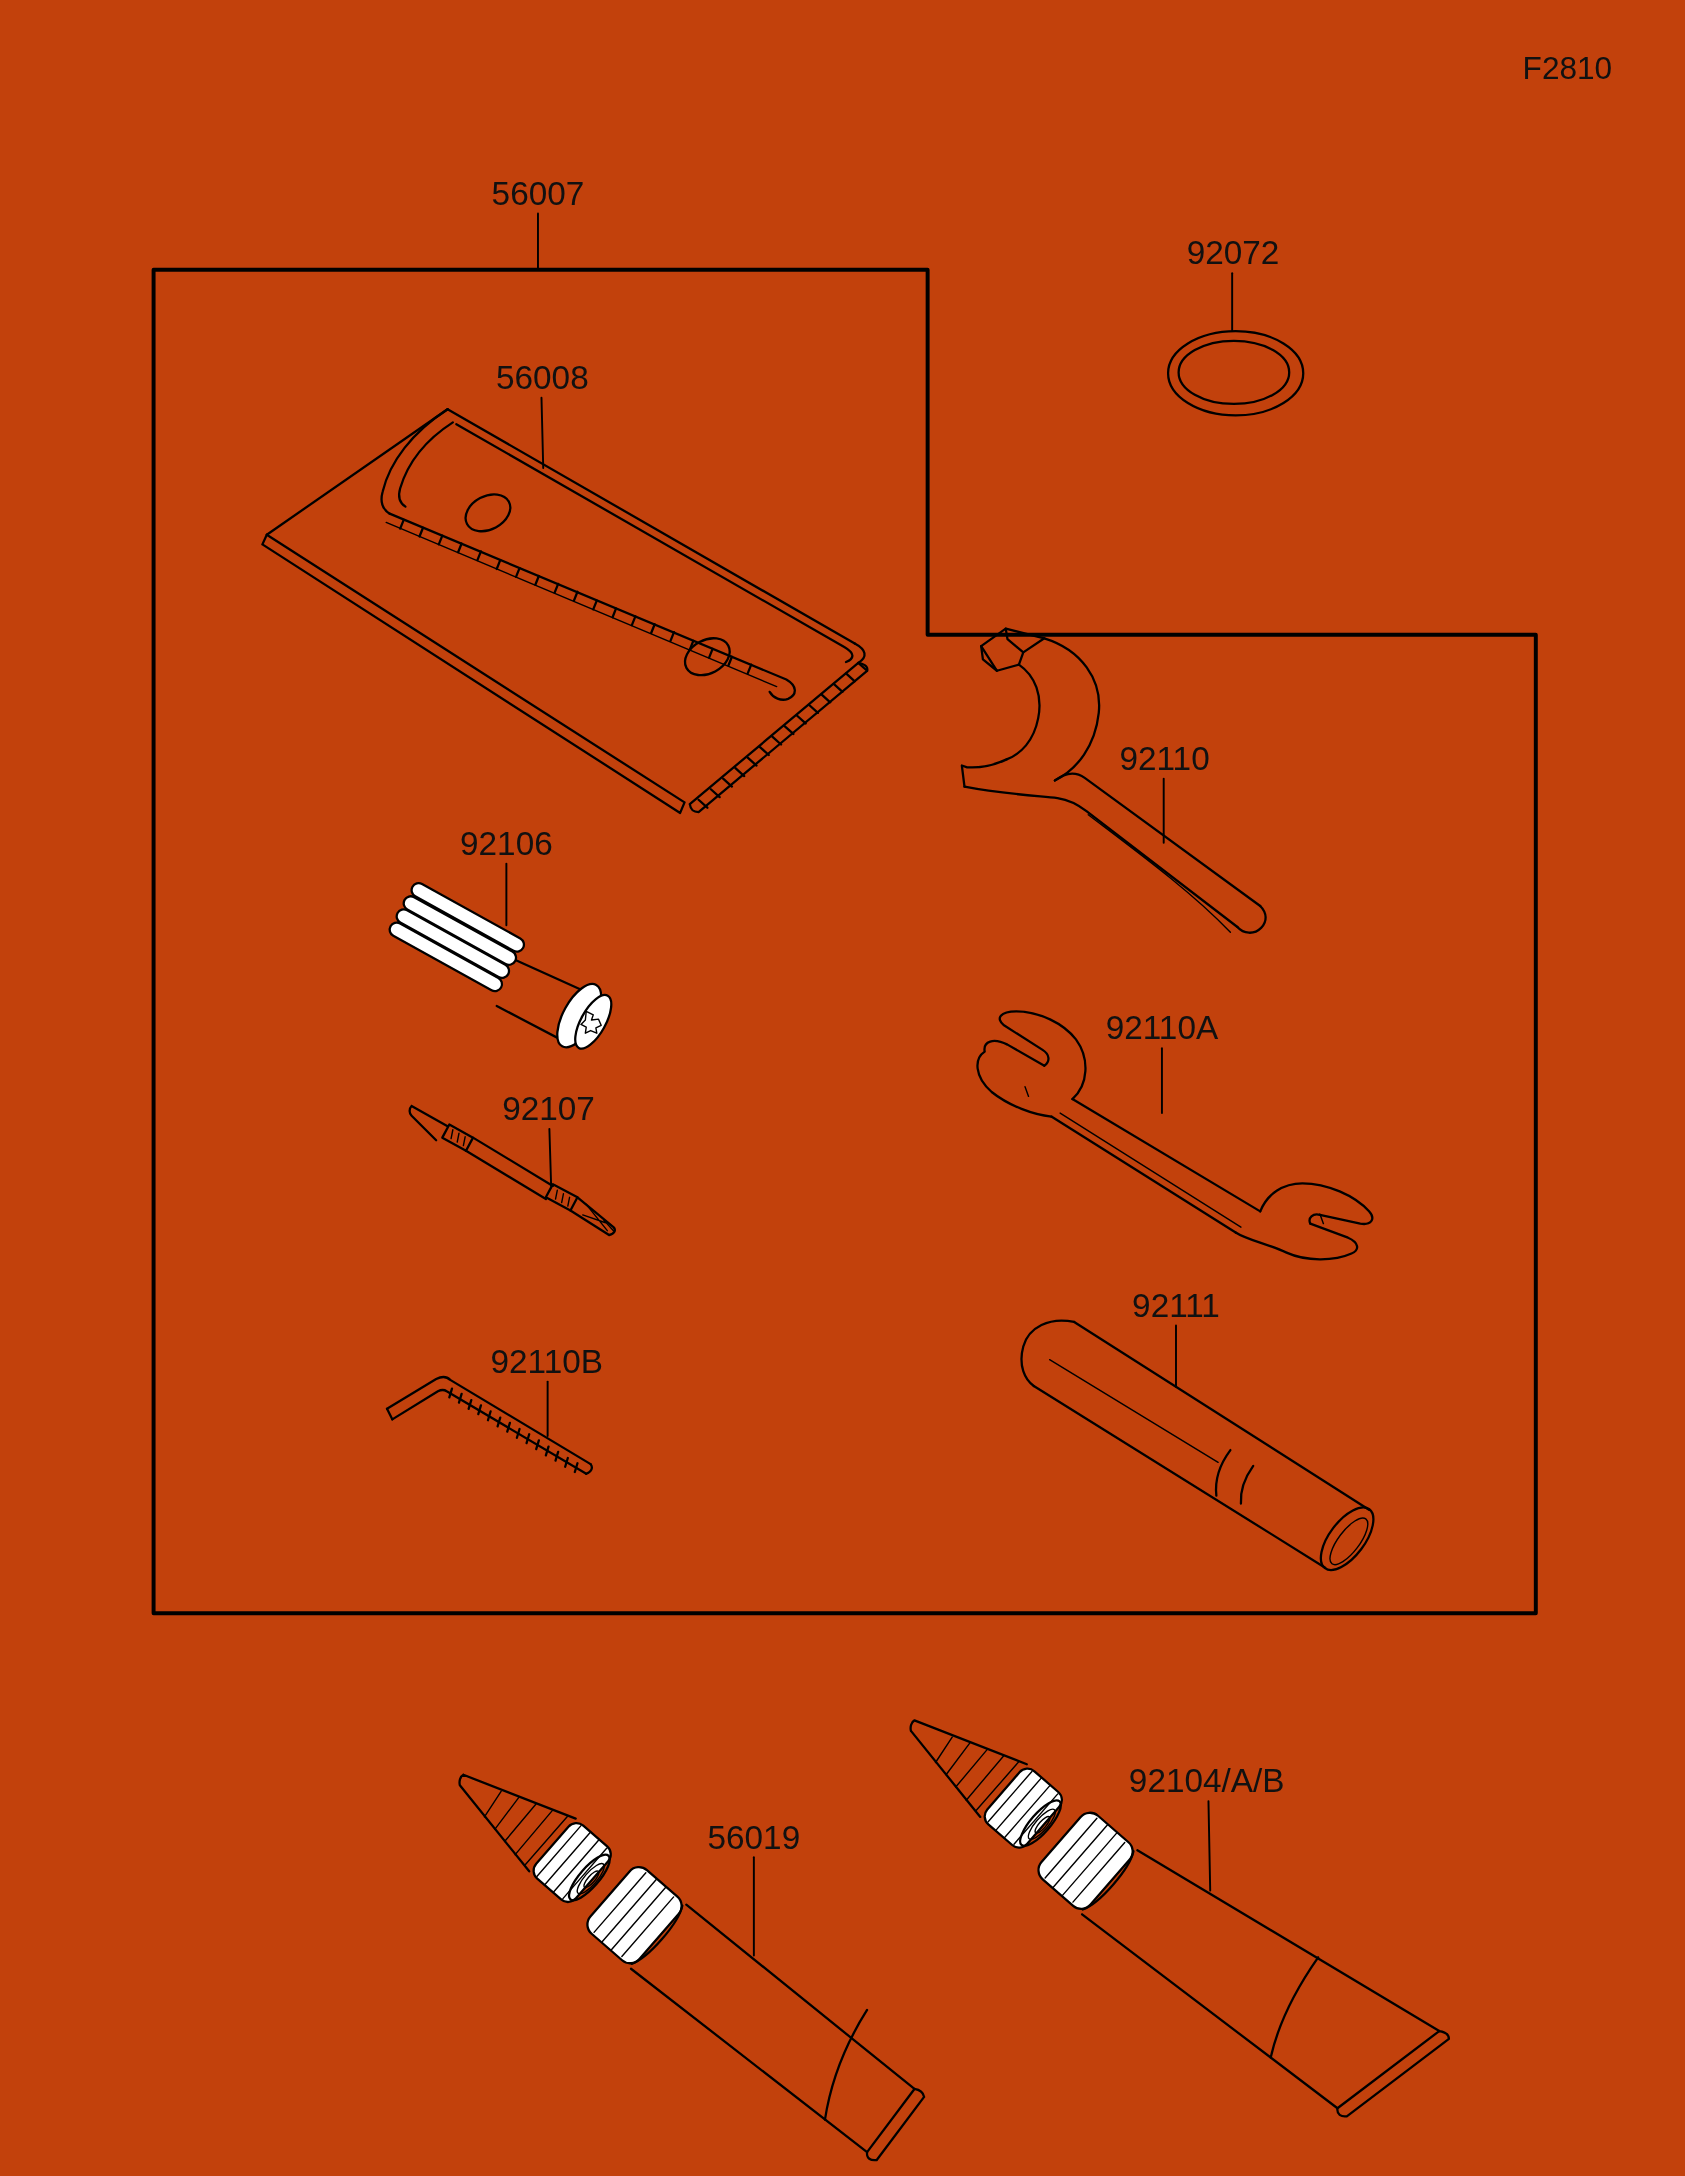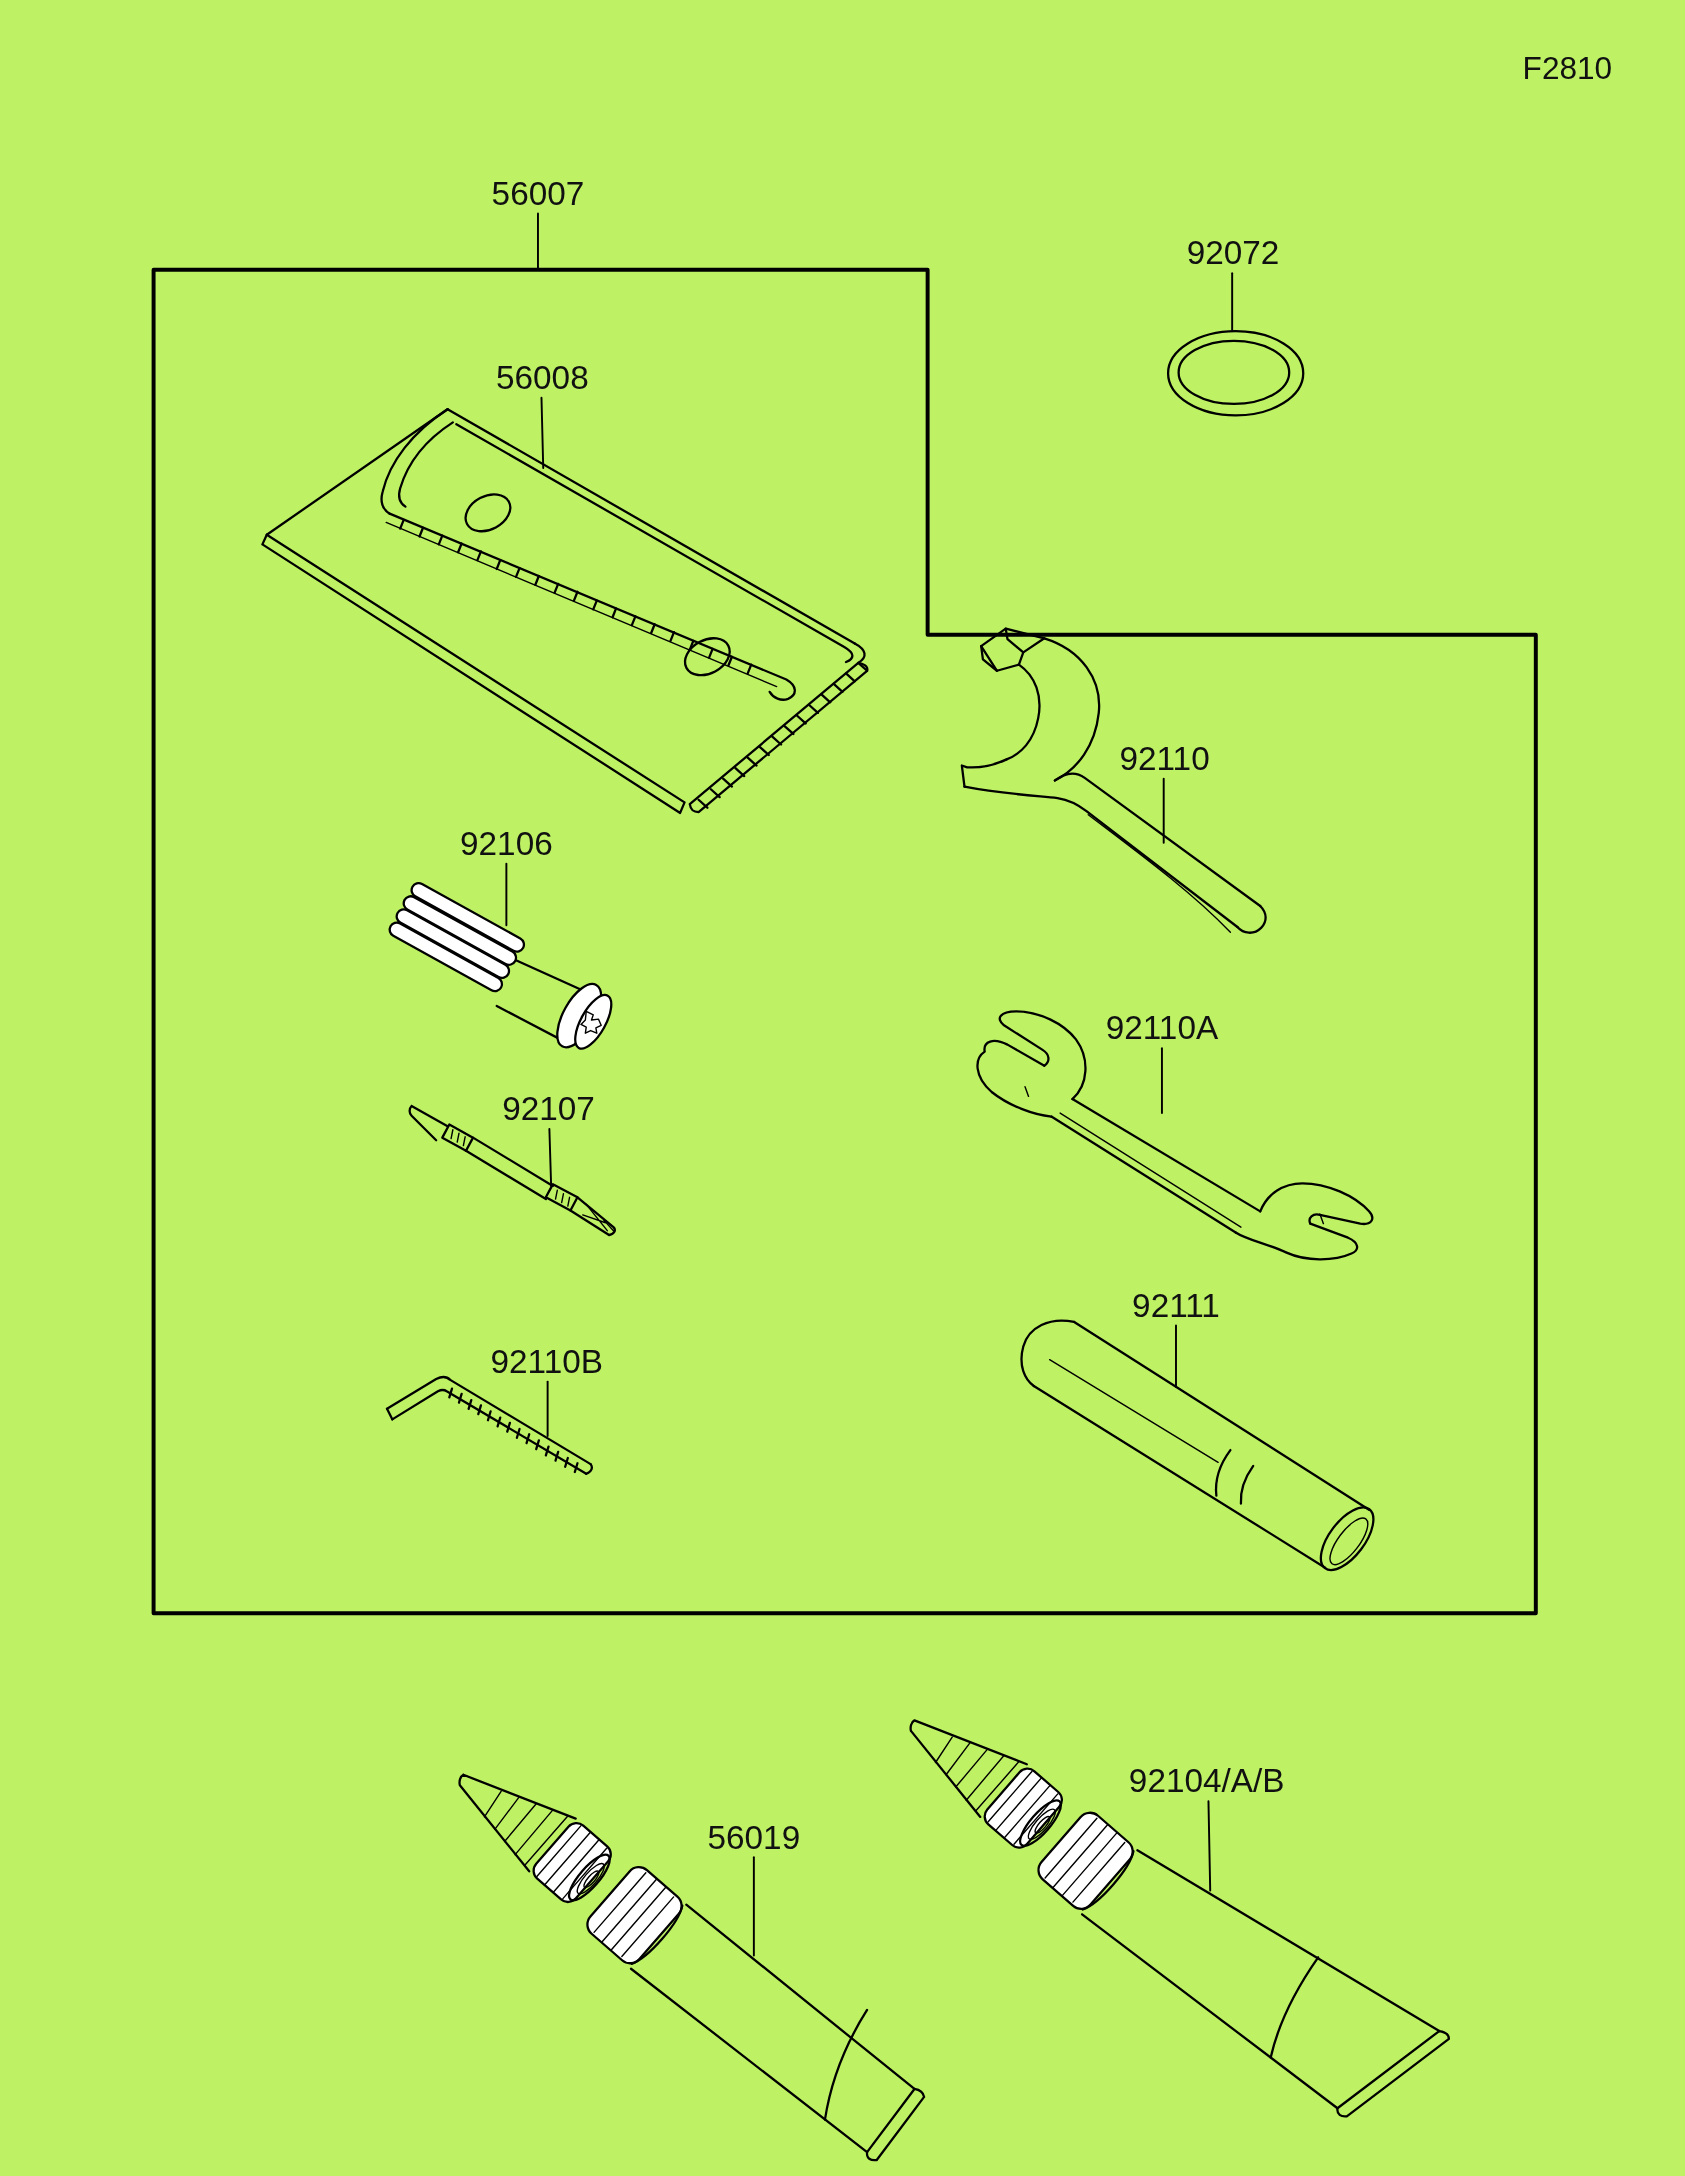--- a/index.html
+++ b/index.html
@@ -1,16 +1,16 @@
 <!DOCTYPE html>
 <html style="font-size:14px"><head>
 <meta charset="utf-8">
 <style>
   html,body{margin:0;padding:0;background:#ffffff;}
-  .stage{position:relative;width:1685px;height:2177px;background:#bef264;overflow:hidden;}
+  .stage{position:relative;width:1685px;height:2177px;background:#c2410c;overflow:hidden;}
   svg{position:absolute;left:0;top:0;}
   svg *{fill:none;stroke:#000000;stroke-width:2.6;stroke-linecap:round;stroke-linejoin:round;}
   svg .box{stroke-width:4.5;}
   svg .leader{stroke-width:2.2;}
   svg .hatch{stroke-width:1.7;}
   svg .fine{stroke-width:1.6;}
   svg .wh{fill:#ffffff;}
   svg text{font-family:"Liberation Sans",sans-serif;font-size:38px;fill:#111111;stroke:none;text-anchor:middle;}
   svg text.code{font-size:36px;}
 </style>

